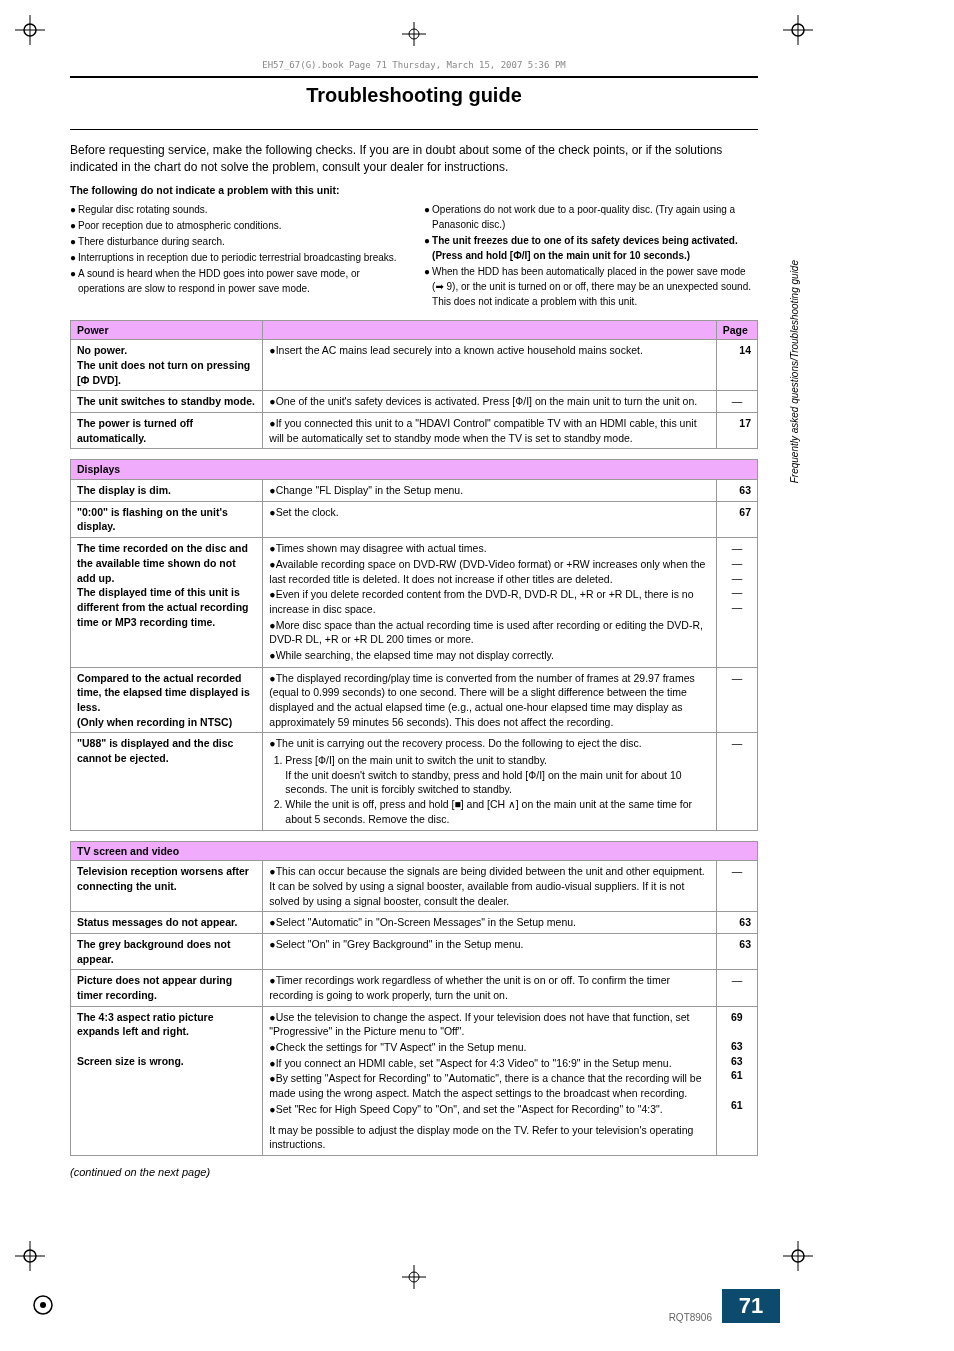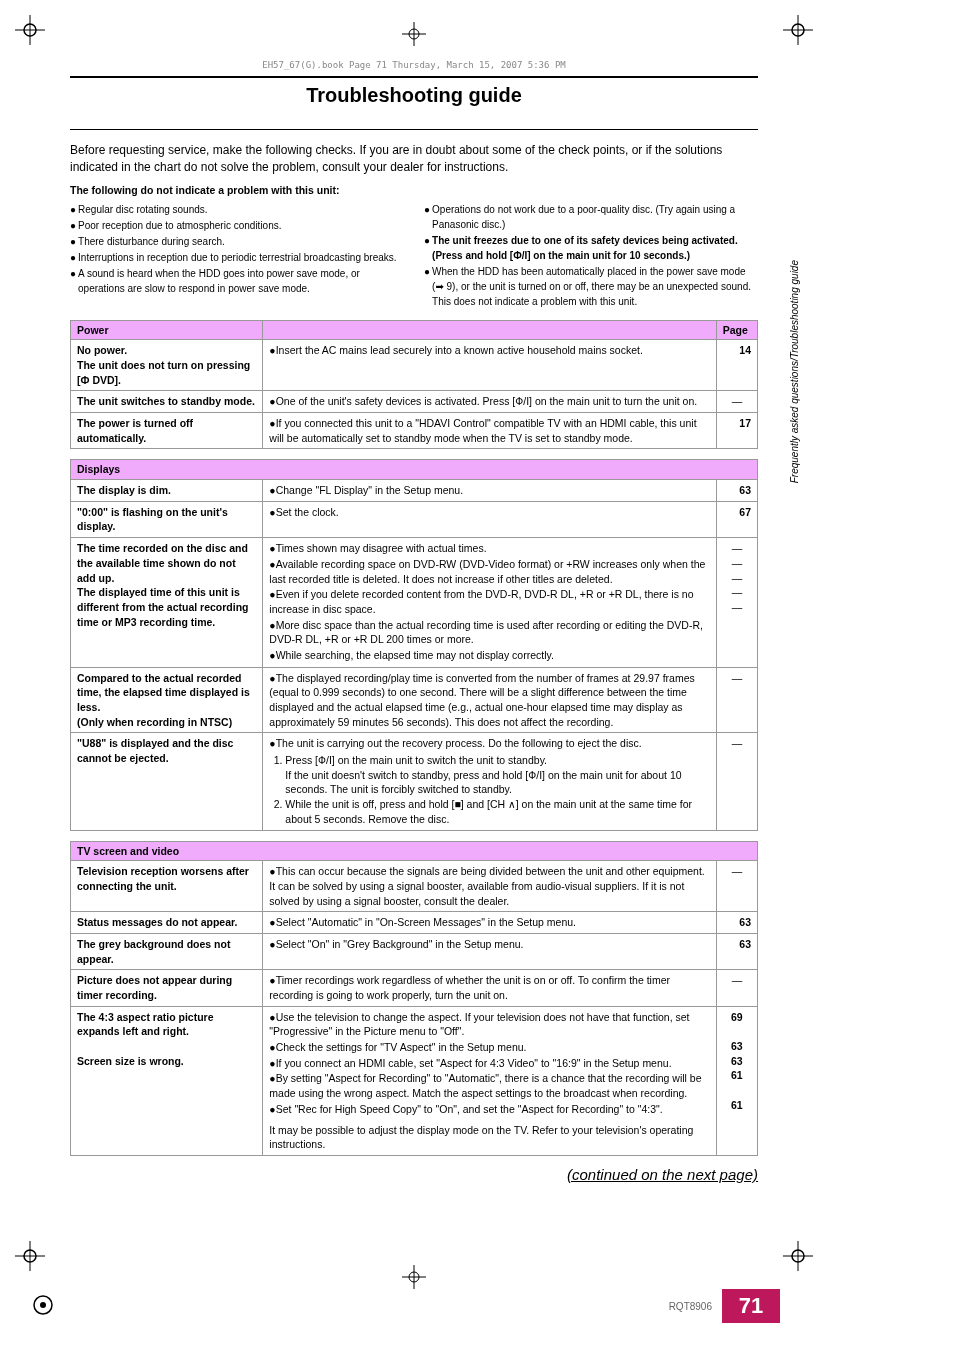--- a/index.html
+++ b/index.html
@@ -116,25 +116,23 @@
     .col-solution { width: 66%; }
     .col-page { width: 6%; text-align: center; }
 
     .page-num-bold { font-weight: bold; text-align: right; }
     .page-num-center { text-align: center; }
 
     
     b { font-weight: bold; }
 
     .continued-text {
-      text-align: right;
-      font-size: 15px;
+      font-size: 11px;
       margin-top: 8px;
       font-style: italic;
-      text-decoration: underline;
     }
 
     
     .file-info {
       font-size: 9px;
       color: #888;
       text-align: center;
       margin-bottom: 6px;
       font-family: monospace;
     }
@@ -405,23 +403,23 @@
           <b>61</b>
         </td>
       </tr>
     </tbody>
       </table>
 
     <div class="continued-text">(continued on the next page)</div>
 
   </div>
 
-  <div style="position:absolute;bottom:28px;right:48px;display:flex;align-items:center;gap:10px;">
+  <div style="position:absolute;bottom:28px;right:48px;display:flex;align-items:flex-end;gap:10px;">
     <span style="font-size:10px;color:#666;">RQT8906</span>
-    <div style="background:#be185d;color:#fff;font-size:22px;font-weight:bold;padding:4px 14px;min-width:58px;text-align:center;">71</div>
+    <div style="background:#0c4a6e;color:#fff;font-size:22px;font-weight:bold;padding:4px 14px;min-width:58px;text-align:center;">71</div>
   </div>
 
   <div style="position:absolute;bottom:33px;left:32px;">
     <svg width="22" height="22" viewBox="0 0 22 22">
         <circle cx="11" cy="11" r="9" fill="none" stroke="#000" stroke-width="1.5"></circle>
         <circle cx="11" cy="11" r="3" fill="#000"></circle>
       </svg>
   </div>
 
 </div>

